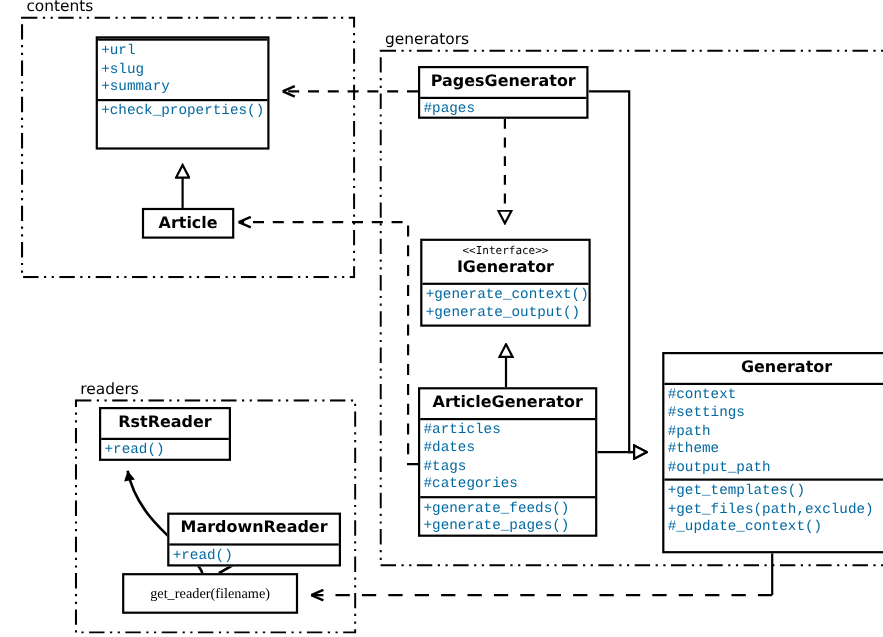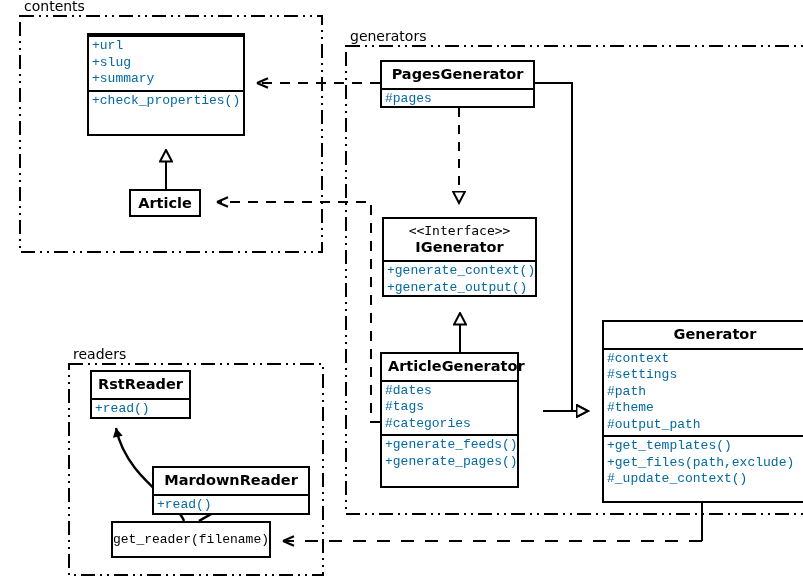--- a/index.html
+++ b/index.html
@@ -12,29 +12,29 @@
   
   .pkg{position:absolute;box-sizing:border-box;}
   .pkg-label{position:absolute;font-size:14px;color:#000;
              font-family:"DejaVu Sans","Liberation Sans",sans-serif;
              background:#fff;padding:0 2px;white-space:nowrap;}
 
   
   .cls{position:absolute;box-sizing:border-box;border:2px solid #000;background:#fff;}
   .cls .hdr{text-align:center;font-weight:bold;font-size:14.5px;
             padding:4px 6px 5px 6px;line-height:1.15;color:#000;}
-  .cls .hdr .stereo{display:block;font-weight:normal;font-size:13px;
+  .cls .hdr .stereo{display:block;font-weight:normal;font-size:10px;
             font-family:"DejaVu Sans Mono","Liberation Mono",monospace;line-height:1.2;}
   .cls .sep{border-top:2px solid #000;}
   .cls .comp{padding:1px 0 2px 3px;}
   .cls .comp div{font-size:13px;line-height:16.5px;white-space:nowrap;color:#0369a1;
             font-family:Liberation Mono, monospace;}
   .cls.plain{display:flex;align-items:center;justify-content:center;}
   .cls.plain .fn{font-size:13px;color:#000;
-            font-family:Liberation Mono, monospace;}
+            font-family:Liberation Serif, serif;}
 </style>
 </head>
 <body>
 
 <div id="canvas">
 
   <div class="pkg" id="pkg-contents" style="left: 3px; top: 15px; width: 304px; height: 238px;">
       <svg width="304" height="238" style="position: absolute; left: 0px; top: 0px;">
         <rect x="1" y="1" width="302" height="236" fill="none" stroke="#000000" stroke-width="2" stroke-dasharray="14,5,2,5,2,5"></rect>
       </svg>
@@ -114,21 +114,21 @@
     <div class="sep comp">
       <div>+url</div>
       <div>+slug</div>
       <div>+summary</div>
     </div>
     <div class="sep comp">
       <div>+check_properties()</div>
     </div>
   </div>
 
-  <div class="cls plain" id="box-article" style="left: 113px; top: 189px; width: 72px; height: 28px;">
+  <div class="cls plain" id="box-article" style="left: 113px; top: 189px; width: 84px; height: 28px;">
     <div class="hdr" style="padding:3px 8px;">Article</div>
   </div>
 
   <div class="cls" id="box-pagesgen" style="left: 364px; top: 60px; width: 155px; height: 48px;">
     <div class="hdr">PagesGenerator</div>
     <div class="sep comp">
       <div>#pages</div>
     </div>
   </div>
 
@@ -136,23 +136,24 @@
     <div class="hdr">
       <span class="stereo">&lt;&lt;Interface&gt;&gt;</span>
       <span>IGenerator</span>
     </div>
     <div class="sep comp">
       <div>+generate_context()</div>
       <div>+generate_output()</div>
     </div>
   </div>
 
-  <div class="cls" id="box-artgen" style="left: 364px; top: 352px; width: 139px; height: 136px;">
+  <div class="cls" id="box-artgen" style="left: 364px; top: 352px; width: 163px; height: 136px;">
     <div class="hdr">ArticleGenerator</div>
     <div class="sep comp">
+      <div>#articles</div>
       <div>#dates</div>
       <div>#tags</div>
       <div>#categories</div>
     </div>
     <div class="sep comp">
       <div>+generate_feeds()</div>
       <div>+generate_pages()</div>
     </div>
   </div>
 
@@ -165,21 +166,21 @@
       <div>#theme</div>
       <div>#output_path</div>
     </div>
     <div class="sep comp">
       <div>+get_templates()</div>
       <div>+get_files(path,exclude)</div>
       <div>#_update_context()</div>
     </div>
   </div>
 
-  <div class="cls" id="box-rst" style="left: 74px; top: 370px; width: 101px; height: 49px;">
+  <div class="cls" id="box-rst" style="left: 74px; top: 370px; width: 120px; height: 49px;">
     <div class="hdr">RstReader</div>
     <div class="sep comp">
       <div>+read()</div>
     </div>
   </div>
 
   <div class="cls" id="box-md" style="left: 136px; top: 430px; width: 158px; height: 49px; margin-top: 36px;">
     <div class="hdr">MardownReader</div>
     <div class="sep comp">
       <div>+read()</div>

